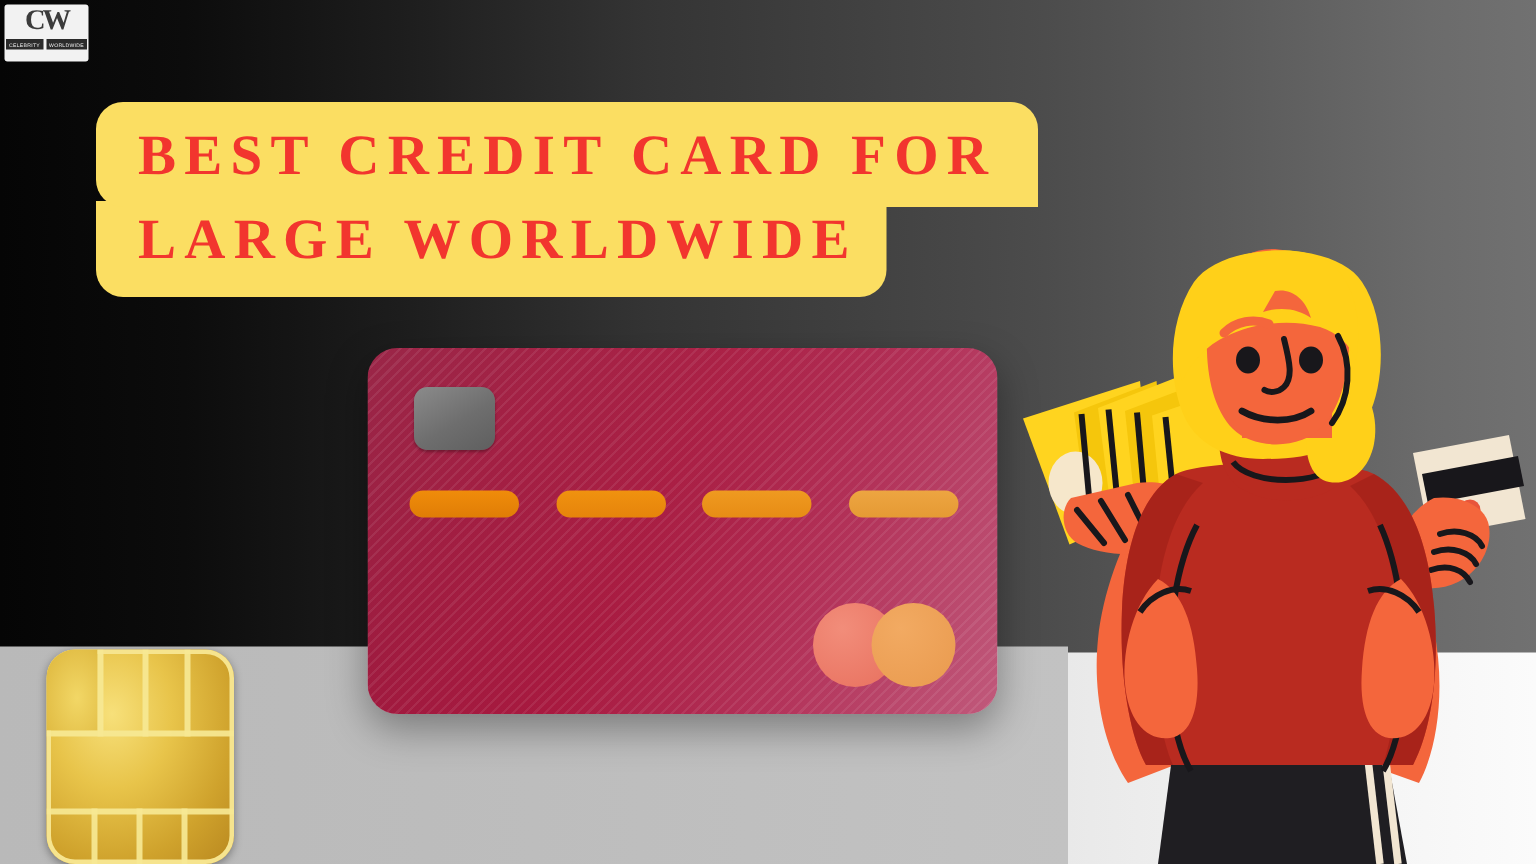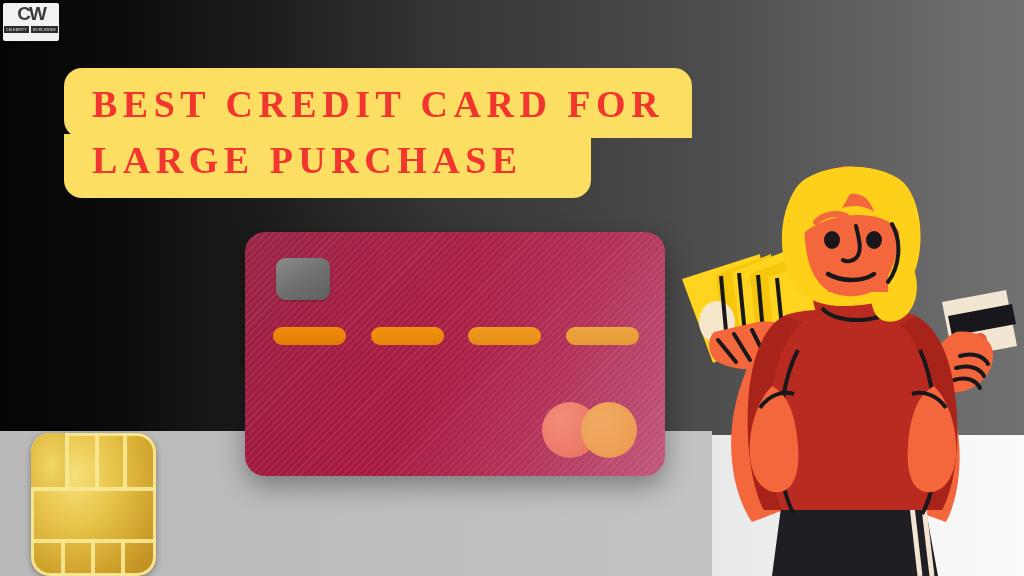--- a/index.html
+++ b/index.html
@@ -37,21 +37,21 @@
 
   
   .logo{
     position:absolute;left:3px;top:3px;width:56px;height:38px;
     background:#f2f2f2;border-radius:2px;
     display:flex;flex-direction:column;align-items:center;justify-content:flex-start;
     padding-top:1px;box-sizing:border-box;overflow:hidden;
   }
   .logo-mark{
     font-size:19px;font-weight:bold;color:#3b3b3b;letter-spacing:-2px;
-    line-height:20px;font-family:Liberation Sans, sans-serif;
+    line-height:20px;font-family:Liberation Serif, serif;
   }
   .logo-sub{
     display:flex;gap:2px;margin-top:2px;
   }
   .logo-sub span{
     background:#2b2b2b;color:#f2f2f2;font-size:3.4px;letter-spacing:.2px;
     padding:1.5px 2px;line-height:4px;white-space:nowrap;
   }
 
   
@@ -141,21 +141,21 @@
   <div class="logo">
     <div class="logo-mark">CW</div>
     <div class="logo-sub">
       <span>CELEBRITY</span>
       <span>WORLDWIDE</span>
     </div>
   </div>
 
   <div class="title-wrap">
     <div class="title-row title-row-1">BEST CREDIT CARD FOR</div>
-    <div class="title-row title-row-2">LARGE PURCHASE</div>
+    <div class="title-row title-row-2">LARGE WORLDWIDE</div>
   </div>
 
   <div class="sim">
     <div class="mask-left"></div>
     <div class="ln h1"></div>
     <div class="ln h2"></div>
     <div class="ln v1"></div>
     <div class="ln v2"></div>
     <div class="ln v3"></div>
     <div class="ln v4"></div>

